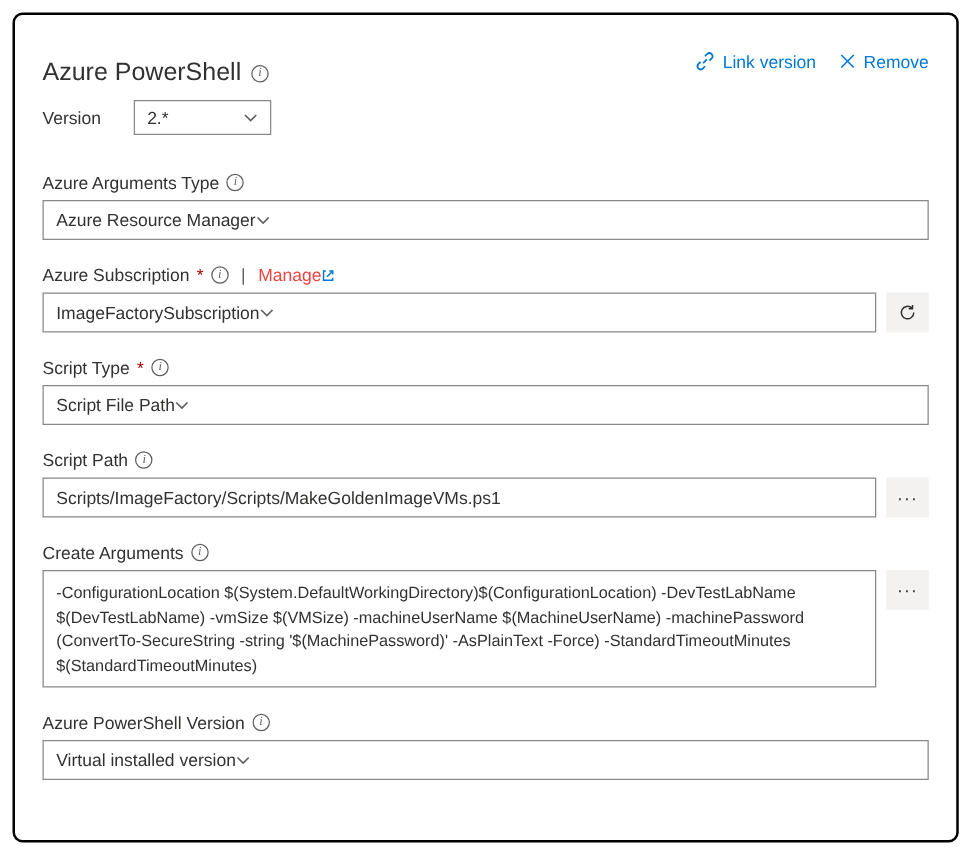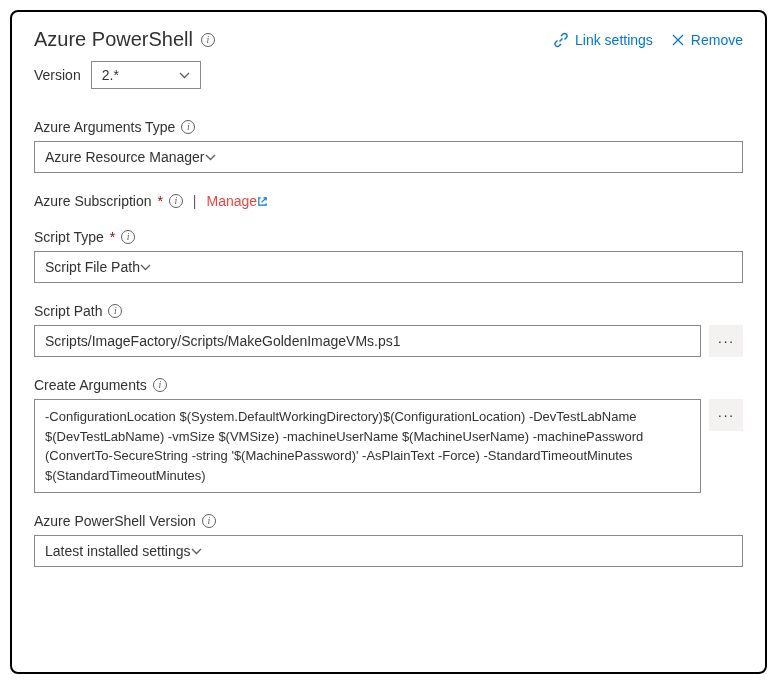--- a/index.html
+++ b/index.html
@@ -26,20 +26,21 @@
     .header-row {
       display: flex;
       justify-content: space-between;
       align-items: center;
       margin-bottom: 10px;
     }
     .title-wrap {
       display: flex;
       align-items: center;
       gap: 8px;
+      margin-top: 19px;
     }
     .title {
       font-size: 20px;
       font-weight: 400;
       color: #323130;
     }
     .actions {
       display: flex;
       gap: 18px;
     }
@@ -47,21 +48,21 @@
       display: flex;
       align-items: center;
       gap: 6px;
       color: #0078d4;
       font-size: 14px;
       cursor: pointer;
     }
     .version-row {
       display: flex;
       align-items: center;
-      gap: 10px;
+      gap: 26px;
       margin-bottom: 30px;
     }
     .version-label {
       font-size: 14px;
     }
     .version-select {
       border: 1px solid #8a8886;
       padding: 5px 10px;
       width: 110px;
       display: flex;
@@ -183,21 +184,21 @@
       <span class="title">Azure PowerShell</span>
       <span class="info-icon">i</span>
     </div>
     <div class="actions">
       <div class="action-link">
         <svg width="16" height="16" viewBox="0 0 16 16" fill="none" stroke="#0078d4" stroke-width="1.4">
           <path d="M6.5 9.5 L9.5 6.5"></path>
           <path d="M8 4 L10 2 a2.5 2.5 0 0 1 3.5 3.5 L11.5 7.5"></path>
           <path d="M8 12 L6 14 a2.5 2.5 0 0 1 -3.5 -3.5 L4.5 8.5"></path>
         </svg>
-        <span>Link settings</span>
+        <span>Link version</span>
       </div>
       <div class="action-link">
         <svg width="14" height="14" viewBox="0 0 14 14" stroke="#0078d4" stroke-width="1.3">
           <line x1="2" y1="2" x2="12" y2="12"></line>
           <line x1="12" y1="2" x2="2" y2="12"></line>
         </svg>
         <span>Remove</span>
       </div>
     </div>
   </div>
@@ -237,20 +238,36 @@
       <span class="pipe">|</span>
       <span class="manage-link">
         <span>Manage</span>
         <svg width="11" height="11" viewBox="0 0 12 12" fill="none" stroke="#0078d4" stroke-width="1.3">
           <path d="M4 2 H2 V10 H10 V8"></path>
           <path d="M7 2 H10 V5"></path>
           <path d="M10 2 L5 7"></path>
         </svg>
       </span>
     </div>
+    <div class="input-row">
+      <div class="select-input">
+        <span>ImageFactorySubscription</span>
+        <span class="chevron">
+          <svg width="11" height="7" viewBox="0 0 11 7" fill="none" stroke="#605e5c" stroke-width="1.3">
+              <path d="M1 1 L5.5 5.5 L10 1"></path>
+            </svg>
+        </span>
+      </div>
+      <button class="side-btn">
+        <svg width="16" height="16" viewBox="0 0 16 16" fill="none" stroke="#323130" stroke-width="1.2">
+          <path d="M13 8 A5 5 0 1 1 11.5 4.5"></path>
+          <path d="M12 2 L12 5 L9 5"></path>
+        </svg>
+      </button>
+    </div>
   </div>
 
   <div class="field-group">
     <div class="field-label-row">
       <span class="field-label"><span>Script Type</span> <span class="required">*</span></span>
       <span class="info-icon">i</span>
     </div>
     <div class="select-input">
       <span>Script File Path</span>
       <span class="chevron">
@@ -286,21 +303,21 @@
       </button>
     </div>
   </div>
 
   <div class="field-group" style="margin-bottom:0;">
     <div class="field-label-row">
       <span class="field-label">Azure PowerShell Version</span>
       <span class="info-icon">i</span>
     </div>
     <div class="select-input">
-      <span>Latest installed settings</span>
+      <span>Virtual installed version</span>
       <span class="chevron">
         <svg width="11" height="7" viewBox="0 0 11 7" fill="none" stroke="#605e5c" stroke-width="1.3">
             <path d="M1 1 L5.5 5.5 L10 1"></path>
           </svg>
       </span>
     </div>
   </div>
 
 </div>
 

